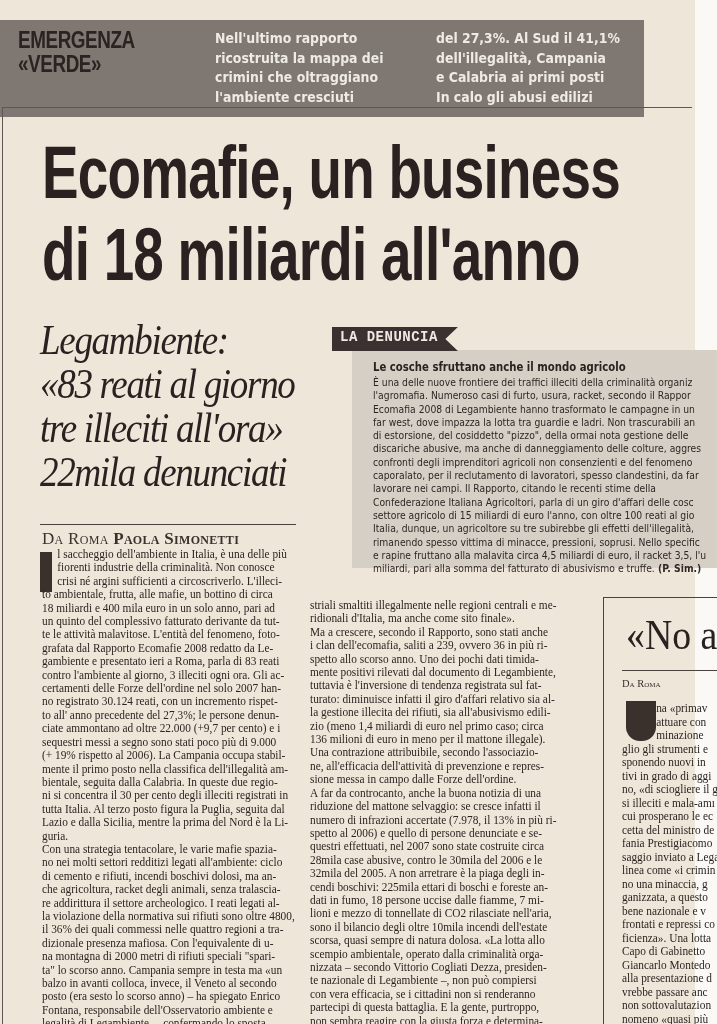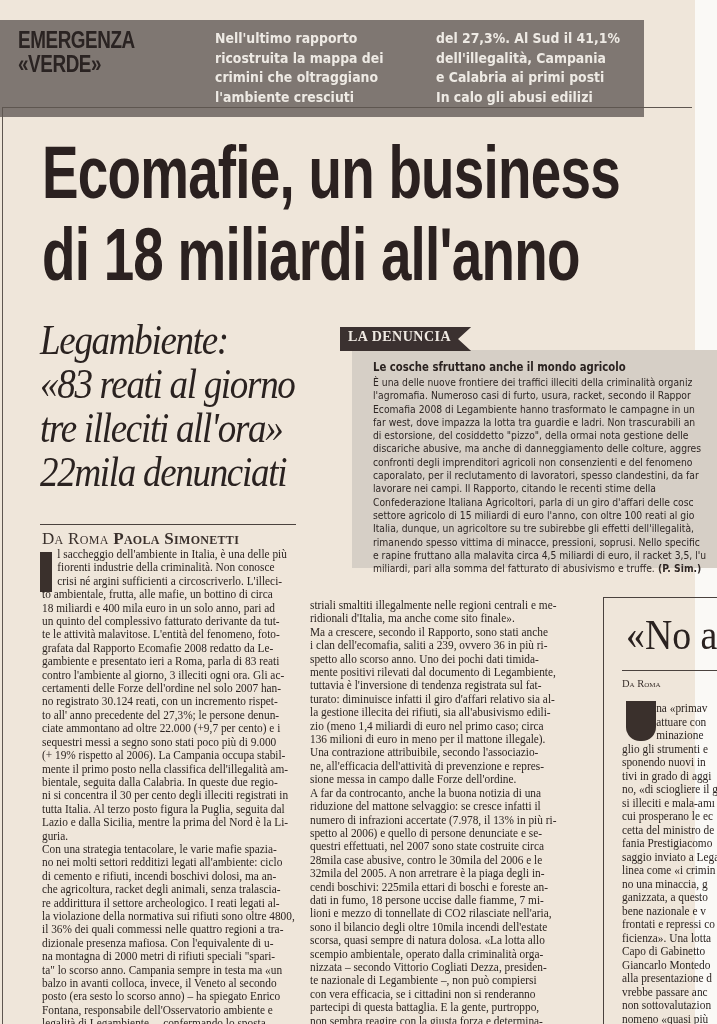--- a/index.html
+++ b/index.html
@@ -54,23 +54,23 @@
     transform: scaleX(0.86); transform-origin: left; white-space: nowrap; letter-spacing: -1.5px;
   }
   .rule { position: absolute; height: 1px; background: #4a423e; }
 
   
   .denuncia-box {
     position: absolute; left: 352px; top: 350px; width: 365px; height: 218px;
     background: #d6cfc6;
   }
   .denuncia-tag {
-    position: absolute; left: 340px; top: 327px; height: 24px;
+    position: absolute; left: 332px; top: 327px; height: 24px;
     background: #3b3130; color: #efe9e2; padding: 2px 20px 0 8px;
-    font-family: Liberation Serif, serif; font-weight: bold; font-size: 14px;
+    font-family: Liberation Mono, monospace; font-weight: bold; font-size: 14px;
     letter-spacing: 0.5px;
     clip-path: polygon(0 0, 100% 0, 90% 50%, 100% 100%, 0 100%);
   }
   .denuncia-title {
     position: absolute; left: 373px; top: 360px;
     font-family: "DejaVu Sans", sans-serif; font-weight: bold; font-size: 11.5px;
     color: #2a2220; transform: scaleX(0.88); transform-origin: left; white-space: nowrap;
   }
   .denuncia-body {
     position: absolute; left: 373px; top: 376px; width: 420px;

